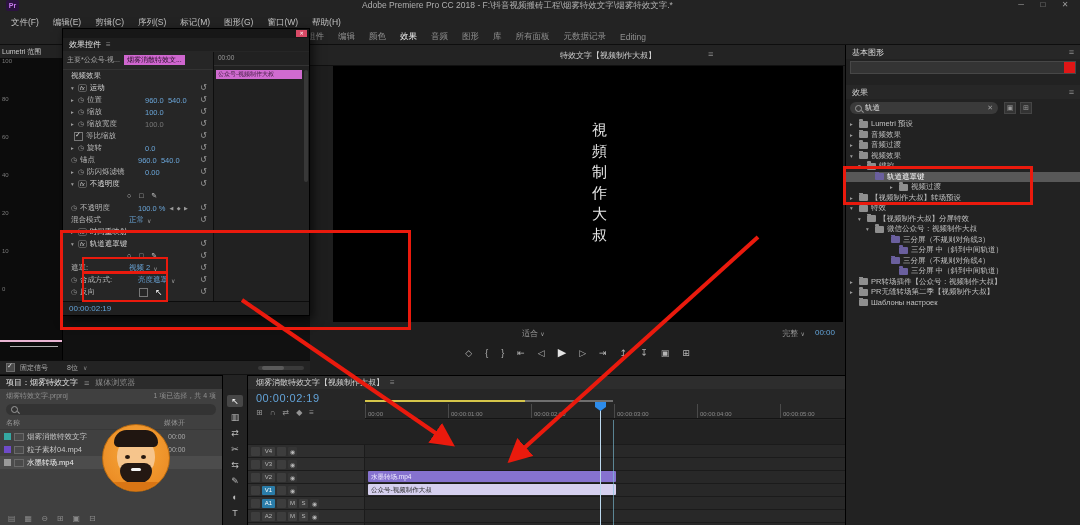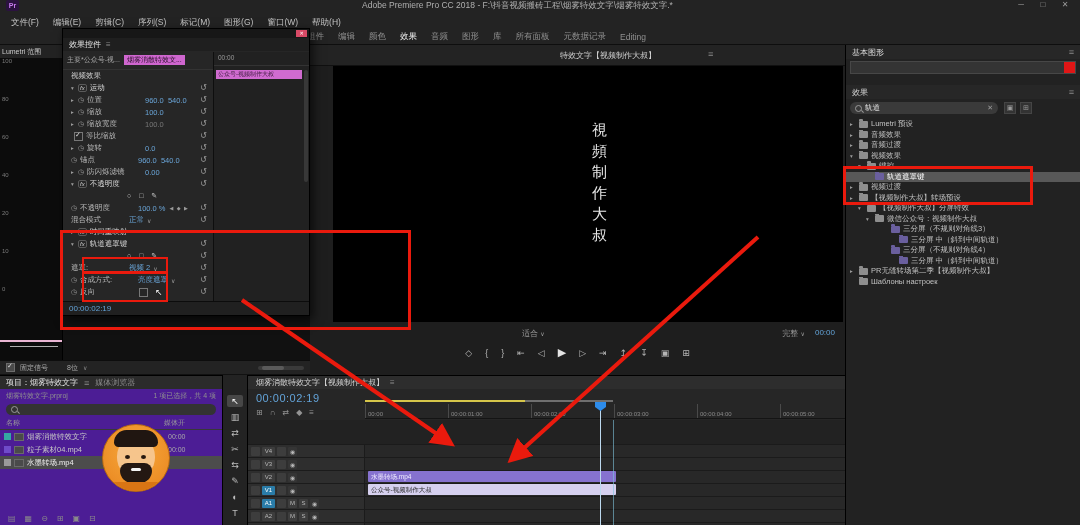--- a/index.html
+++ b/index.html
@@ -95,21 +95,21 @@
   .nav{margin-left:4px;font-size:5px;color:#9a9a9a;letter-spacing:1px}
   .reset{position:absolute;left:137px;top:1px;font-size:8px;color:#9a9a9a}
   .ecp-mini{position:absolute;top:23px;left:150px;right:0;bottom:14px;background:#212121;border-left:1px solid #0e0e0e}
   .mini-ruler{height:14px;font-size:6.5px;color:#9a9a9a;padding:2px 0 0 4px;border-bottom:1px solid #333;box-sizing:border-box}
   .mini-clip{position:absolute;left:2px;top:18px;width:84px;height:9px;background:#d06bd0;color:#3a1a3a;font-size:6px;line-height:9px;padding-left:2px;overflow:hidden;white-space:nowrap}
   .mini-scroll{position:absolute;right:1px;top:18px;width:4px;height:112px;background:#383838;border-radius:2px}
   .ecp-foot{position:absolute;bottom:0;left:0;width:100%;height:14px;background:#202020;border-top:1px solid #0c0c0c;display:flex;align-items:center;padding:0 6px;font-size:8px;box-sizing:border-box}
   .ecp-tc{color:#63a3d8}
 
   
-  #project{position:absolute;left:0;top:375px;width:222px;height:150px;background:#4c1d95;border-top:1px solid #000;box-sizing:border-box}
+  #project{position:absolute;left:0;top:375px;width:222px;height:150px;background:#404040;border-top:1px solid #000;box-sizing:border-box}
   .prj-tabs{height:13px;background:#2b2b2b;display:flex;gap:6px;padding:0 6px;font-size:8px;align-items:center;white-space:nowrap;overflow:hidden}
   .prj-tab-active{color:#e4e4e4}
   .prj-tab-inactive{color:#8a8a8a}
   .prj-menu{color:#8a8a8a;font-size:9px}
   .prj-info{display:flex;font-size:7px;color:#909090;padding:2px 6px;white-space:nowrap;overflow:hidden}
   .prj-status{margin-left:auto}
   .prj-search{margin:1px 6px 2px 6px;height:11px;background:#333;border-radius:6px;display:flex;align-items:center;padding:0 5px;gap:3px}
   .prj-cols{display:flex;font-size:7px;color:#9a9a9a;padding:1px 6px;border-bottom:1px solid #383838}
   .prj-col-start{margin-left:auto;width:52px}
   .prj-row{height:13px;display:flex;align-items:center;gap:3px;padding:0 4px;font-size:7.5px;color:#c6c6c6;white-space:nowrap}
@@ -317,29 +317,34 @@
       <div class="tree-row" style="padding-left: 12px;">
         <span class="tarr">▾</span>
         <span class="ticon bin"></span>
         <span class="tlabel">键控</span>
       </div>
       <div class="tree-row selected" style="padding-left: 20px;">
         <span class="tarr"></span>
         <span class="ticon fx"></span>
         <span class="tlabel">轨道遮罩键</span>
       </div>
-      <div class="tree-row" style="padding-left: 4px;">
+      <div class="tree-row" style="padding-left: 4px; margin-left: 40px;">
         <span class="tarr">▸</span>
         <span class="ticon bin"></span>
         <span class="tlabel">视频过渡</span>
       </div>
       <div class="tree-row" style="padding-left: 4px;">
         <span class="tarr">▸</span>
         <span class="ticon bin"></span>
         <span class="tlabel">【视频制作大叔】转场预设</span>
+      </div>
+      <div class="tree-row" style="padding-left: 4px;">
+        <span class="tarr">▾</span>
+        <span class="ticon bin"></span>
+        <span class="tlabel">特效</span>
       </div>
       <div class="tree-row" style="padding-left: 12px;">
         <span class="tarr">▾</span>
         <span class="ticon bin"></span>
         <span class="tlabel">【视频制作大叔】分屏特效</span>
       </div>
       <div class="tree-row" style="padding-left: 20px;">
         <span class="tarr">▾</span>
         <span class="ticon bin"></span>
         <span class="tlabel">微信公众号：视频制作大叔</span>
@@ -356,20 +361,25 @@
       </div>
       <div class="tree-row" style="padding-left: 36px;">
         <span class="tarr"></span>
         <span class="ticon fx"></span>
         <span class="tlabel">三分屏（不规则对角线4）</span>
       </div>
       <div class="tree-row" style="padding-left: 44px;">
         <span class="tarr"></span>
         <span class="ticon fx"></span>
         <span class="tlabel">三分屏 中（斜到中间轨道）</span>
+      </div>
+      <div class="tree-row" style="padding-left: 4px;">
+        <span class="tarr">▸</span>
+        <span class="ticon bin"></span>
+        <span class="tlabel">PR转场插件【公众号：视频制作大叔】</span>
       </div>
       <div class="tree-row" style="padding-left: 4px;">
         <span class="tarr">▸</span>
         <span class="ticon bin"></span>
         <span class="tlabel">PR无缝转场第二季【视频制作大叔】</span>
       </div>
       <div class="tree-row" style="padding-left: 4px;">
         <span class="tarr"></span>
         <span class="ticon bin"></span>
         <span class="tlabel">Шаблоны настроек</span>

